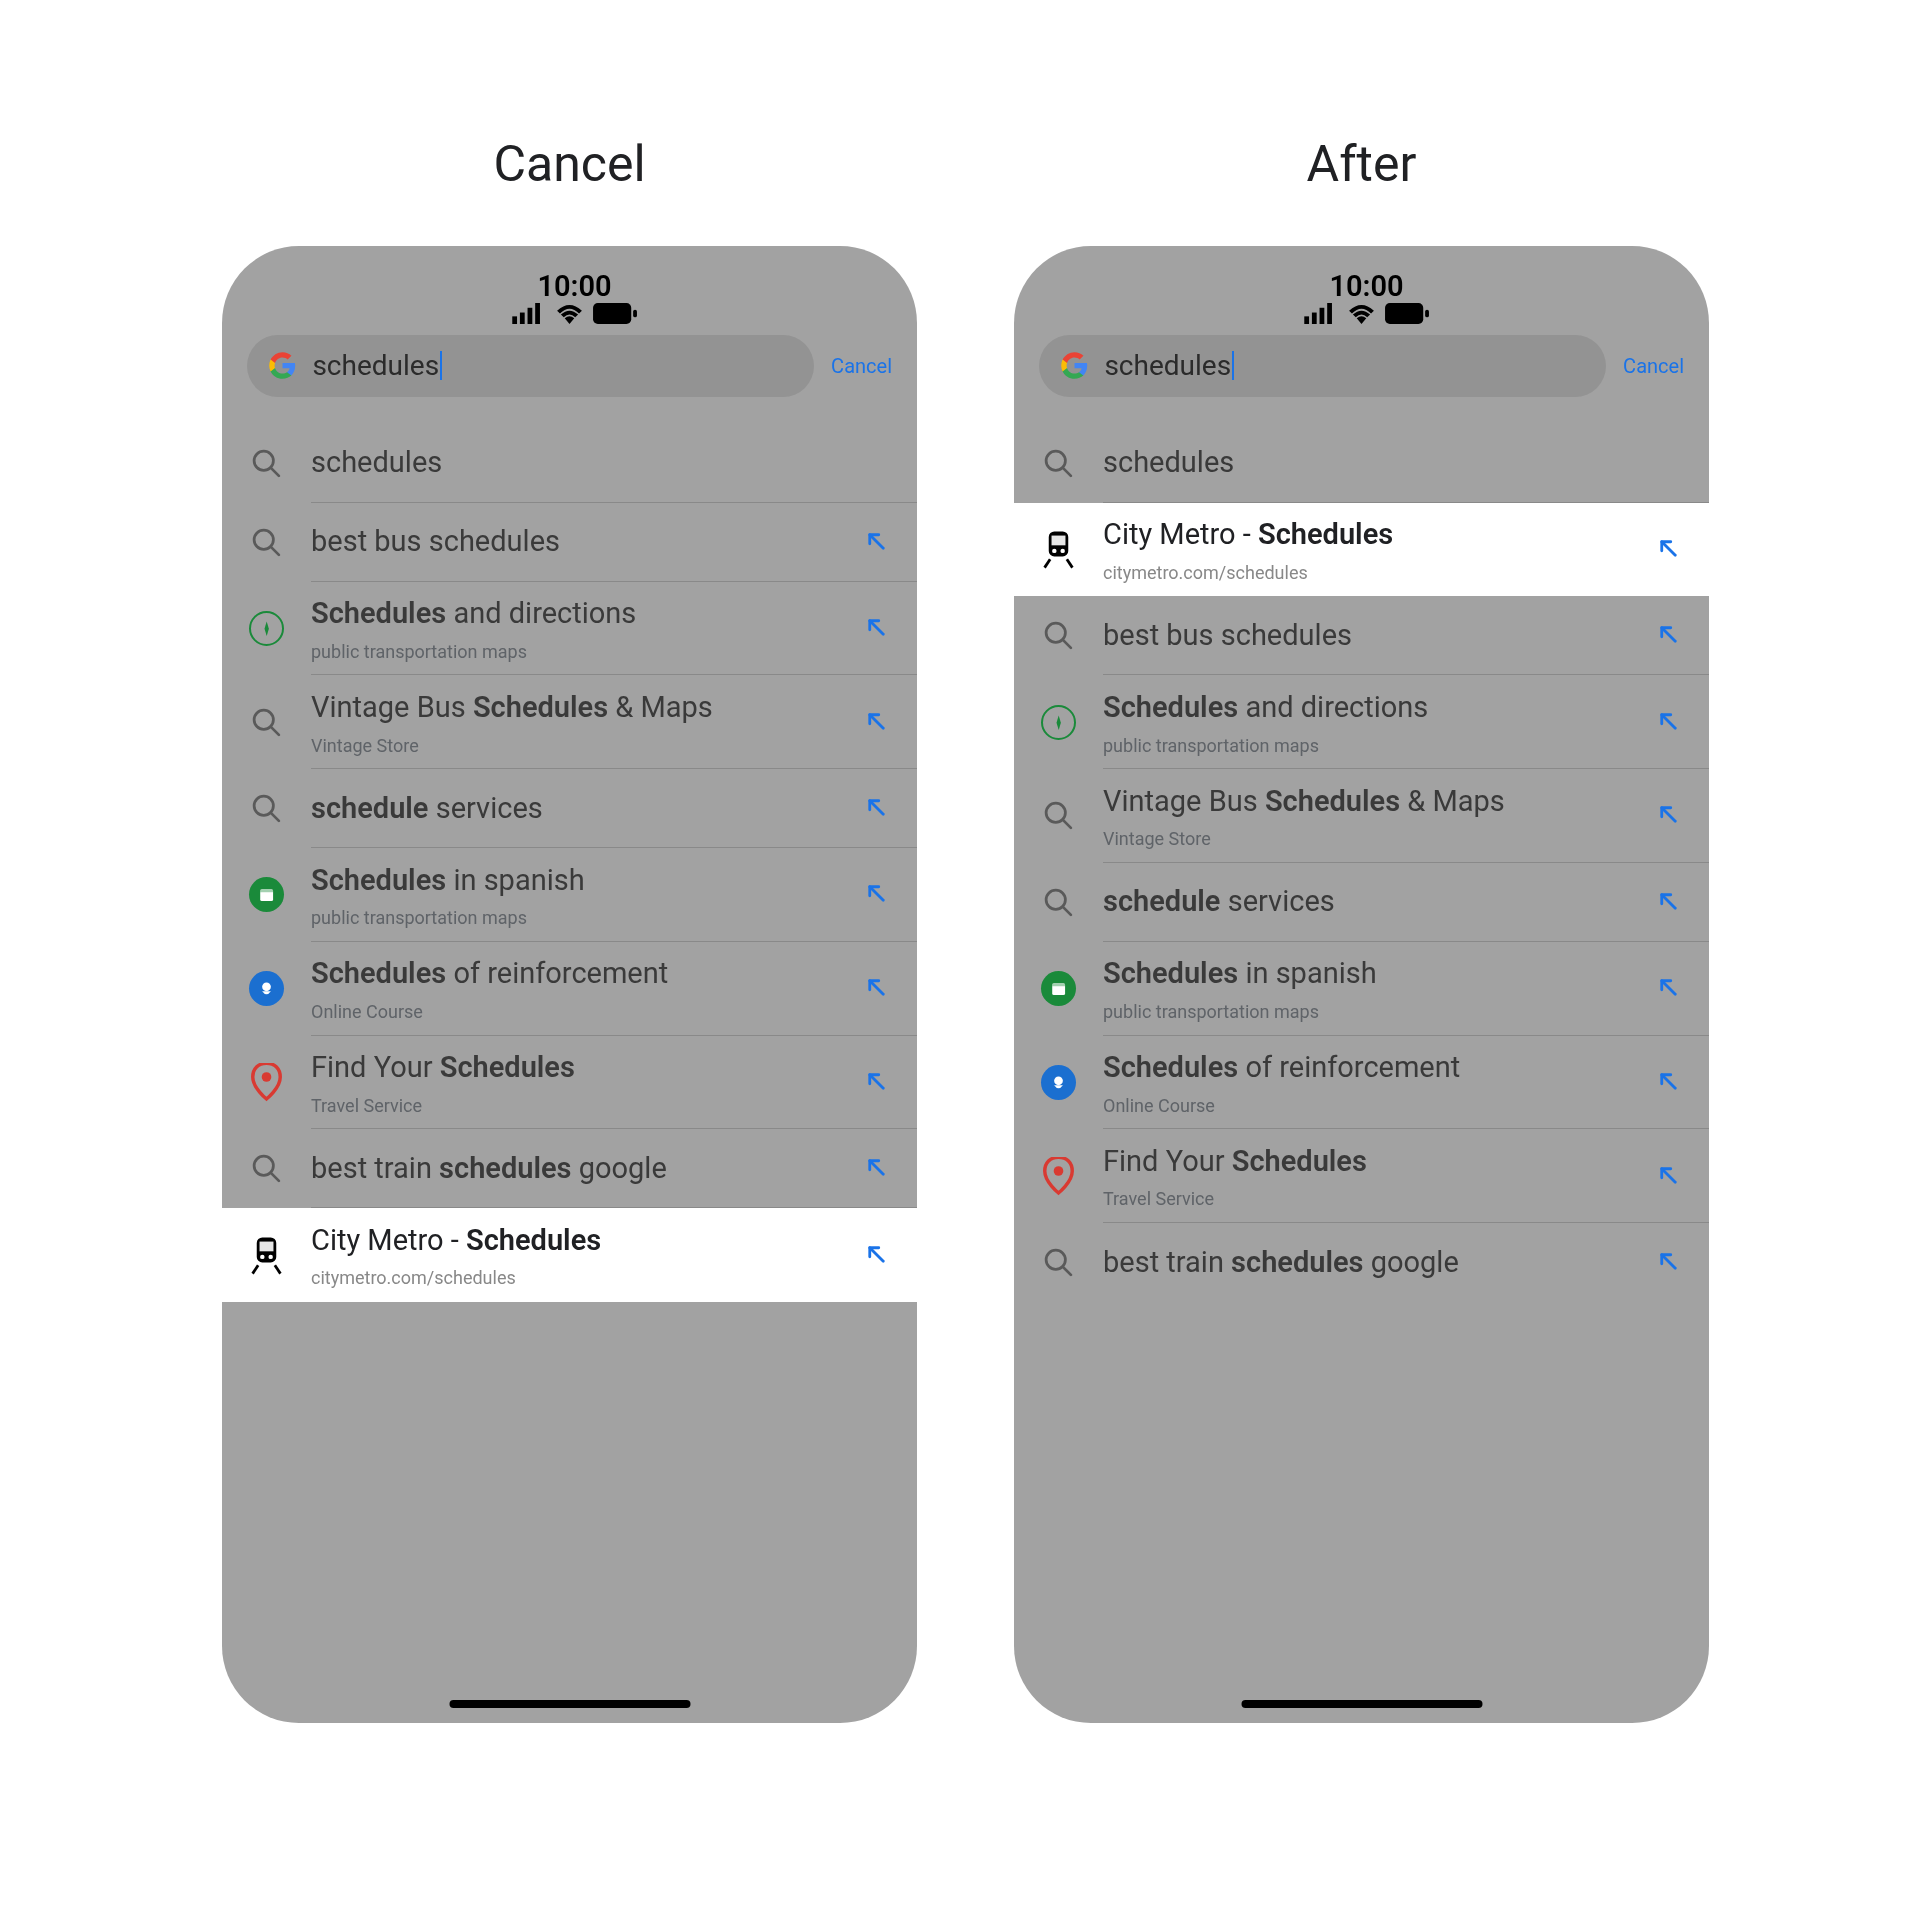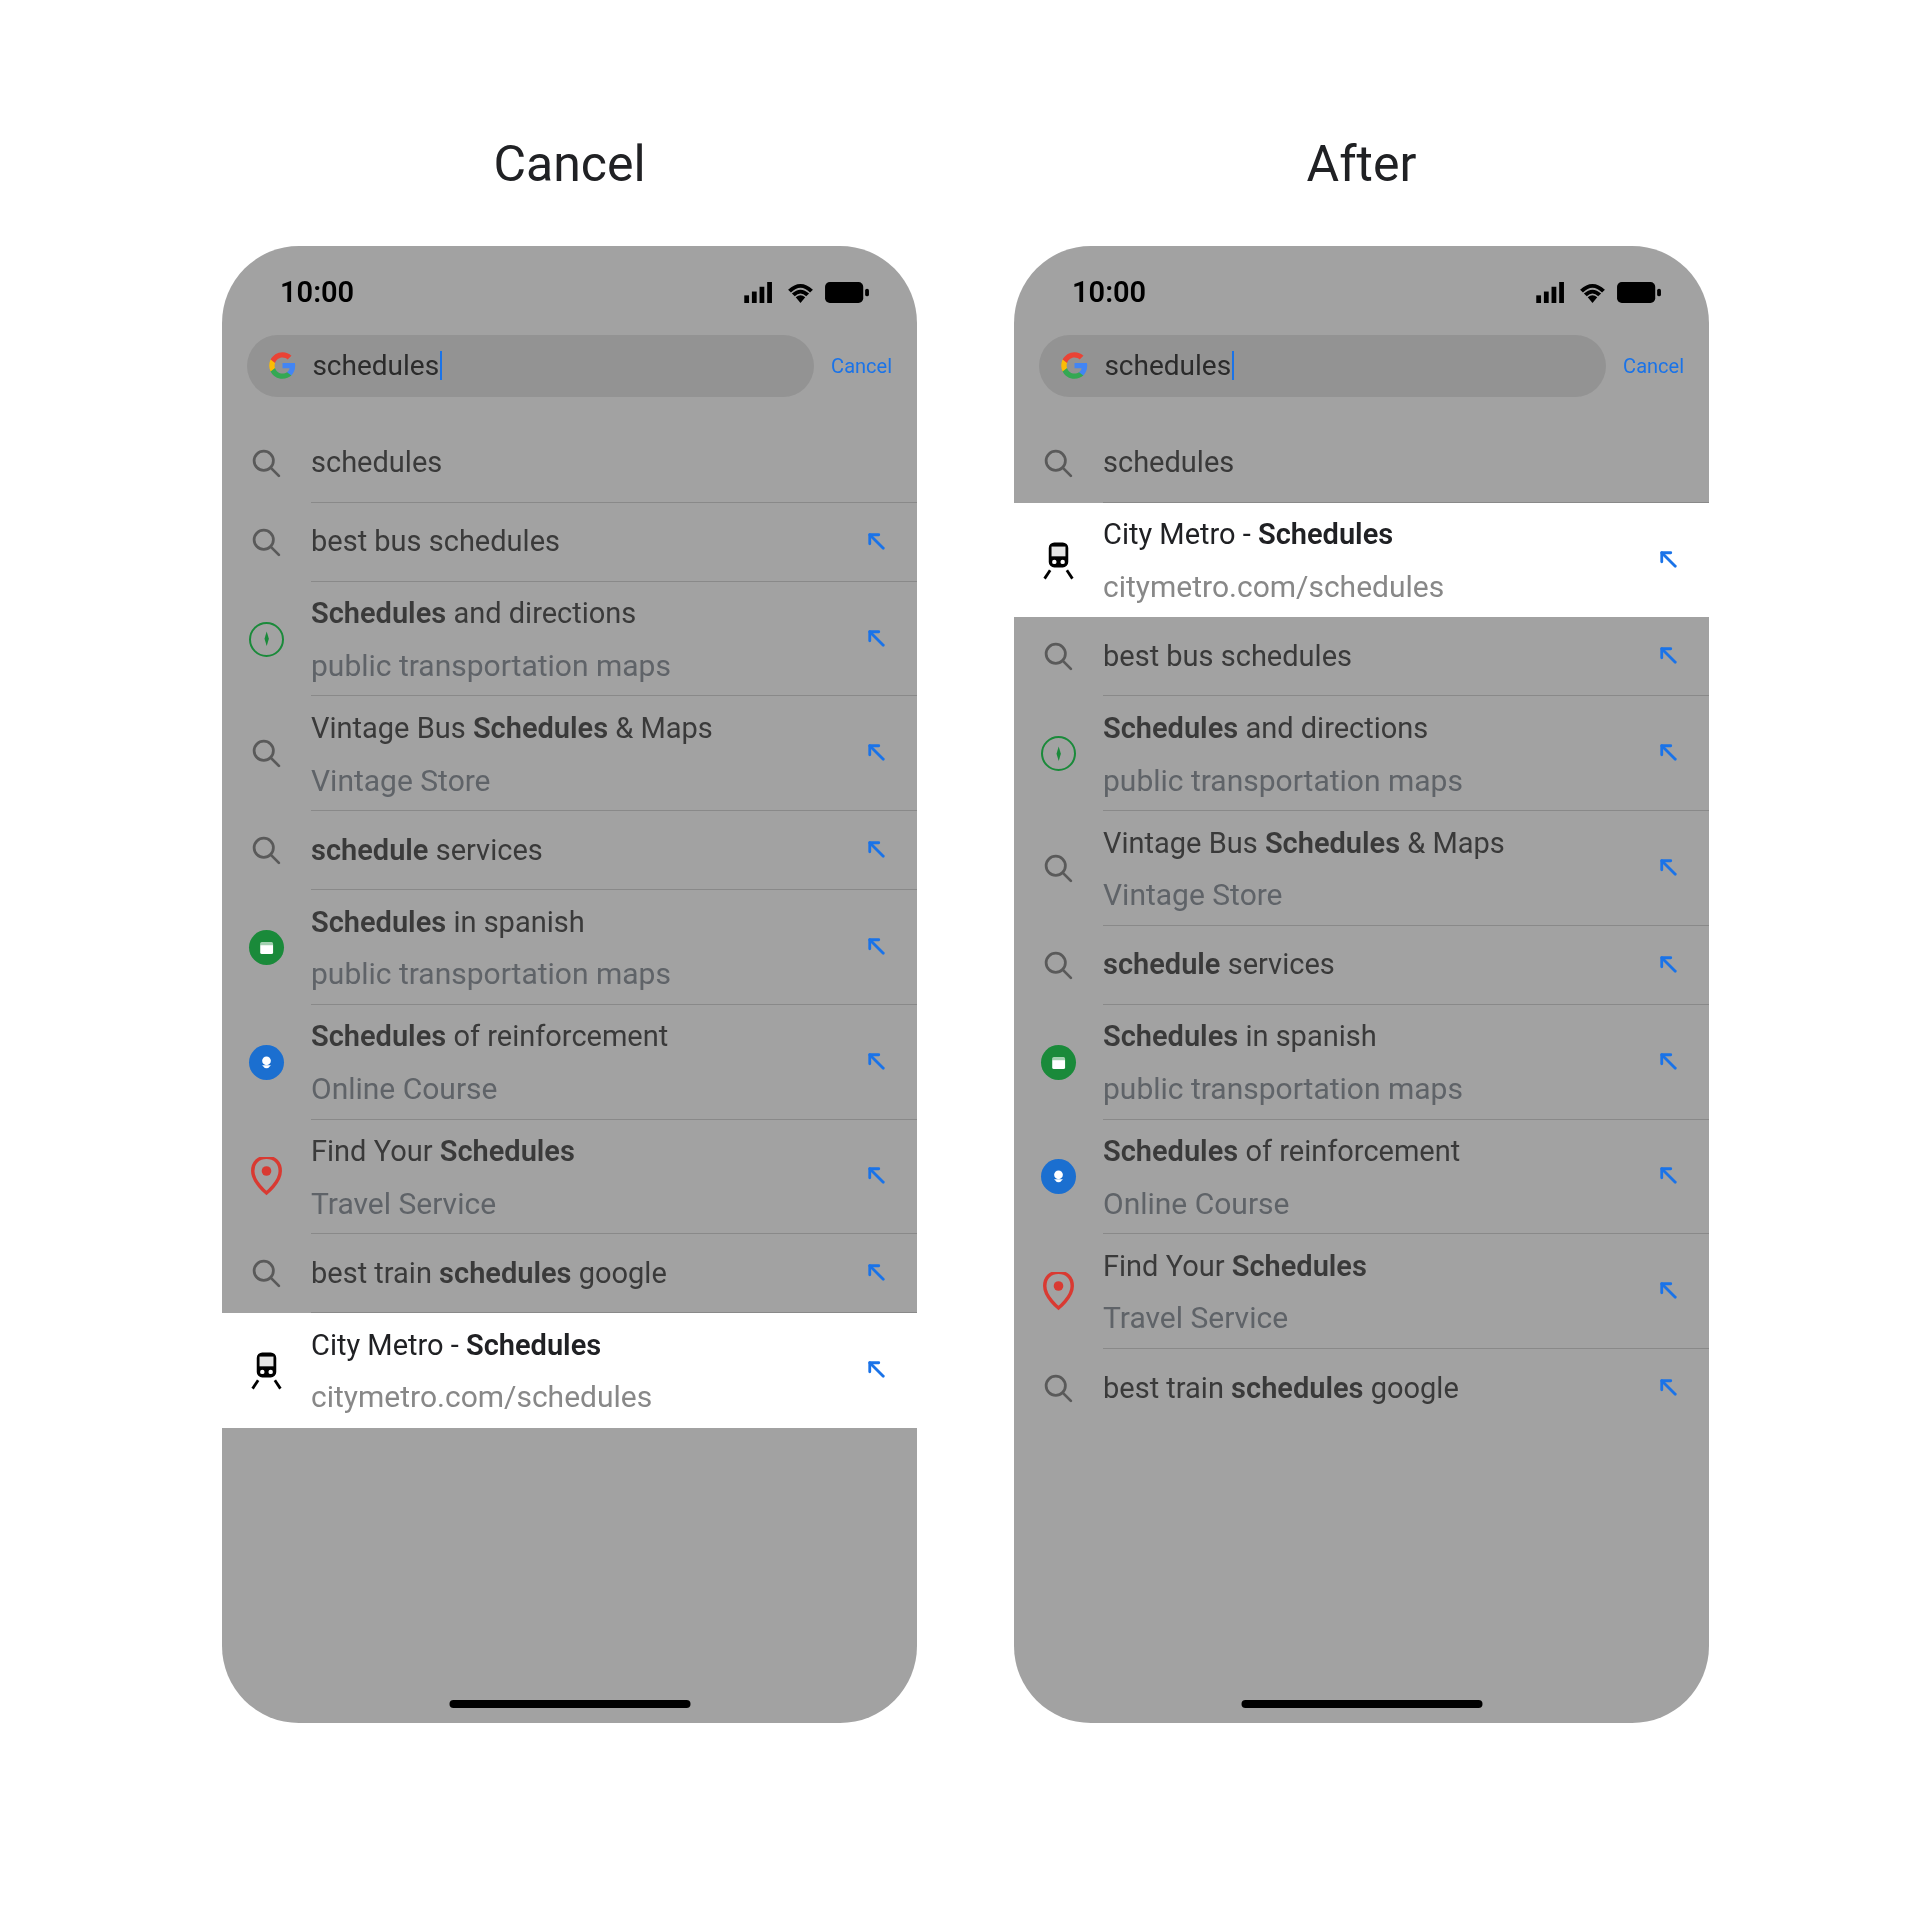--- a/index.html
+++ b/index.html
@@ -36,20 +36,21 @@
     border-radius: 77px;
     position: relative;
     overflow: hidden;
   }
   .status-bar {
     display: flex;
     justify-content: space-between;
     align-items: center;
     padding: 23px 48px 9.7px 58px;
     height: 79px;
+    flex-direction: column;
   }
   .status-time {
     font-size: 29px;
     font-weight: 600;
     color: #000;
   }
   .status-icons {
     display: flex;
     align-items: center;
     gap: 9.7px;
@@ -132,23 +133,23 @@
     font-size: 29px;
     color: #202124;
     line-height: 1.3;
     white-space: nowrap;
     overflow: hidden;
     text-overflow: ellipsis;
   }
   .suggestion.dimmed .title-line { color: #3a3a3a; }
   .suggestion .title-line .bold { font-weight: 600; }
   .suggestion .subtitle {
-    font-size: 30px;
+    font-size: 18px;
     color: #5f6368;
-    margin-top: 15px;
+    margin-top: 8px;
     white-space: nowrap;
     overflow: hidden;
     text-overflow: ellipsis;
   }
   .suggestion.highlighted .subtitle { color: #888; }
   .suggestion .arrow {
     width: 29px;
     height: 29px;
     flex-shrink: 0;
     margin-left: 15.4px;

